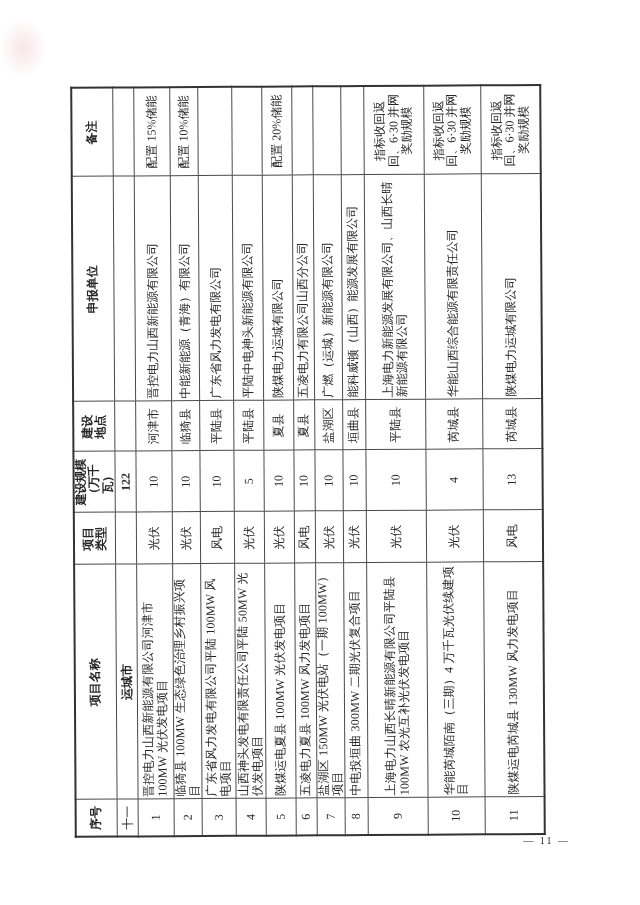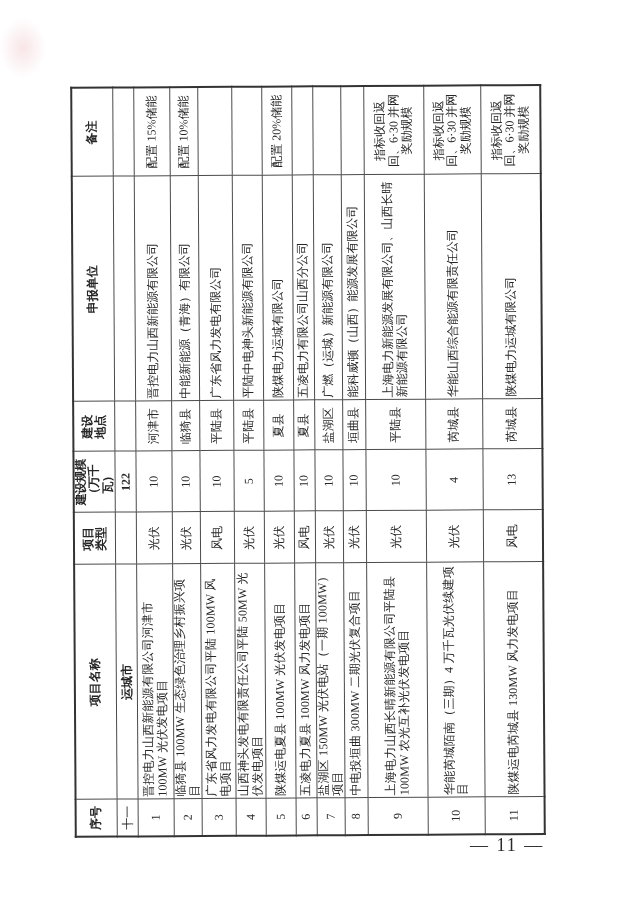--- a/index.html
+++ b/index.html
@@ -49,22 +49,22 @@
   .remark{font-size:11.5px;text-align:center;line-height:1.25;}
   .name{letter-spacing:0.2px;}
   
   .r-h{height:34px}.r-s{height:21px}
   .r1{height:36px}.r2{height:20px}.r3{height:34px}.r4{height:30px}
   .r5{height:30px}.r6{height:21px}.r7{height:15px}.r8{height:23px}
   .r9{height:60px}.r10{height:57px}.r11{height:59px}
   .pageno{
     position:absolute;
     left:470px;top:835px;width:100px;
-    text-align:left;
-    font-size:18px;
+    text-align:right;
+    font-size:10px;
     letter-spacing:2px;
     color:#2a2a2a;
   }
 </style>
 </head>
 <body>
 
 <div class="page">
   <div class="smudge"></div>
 

